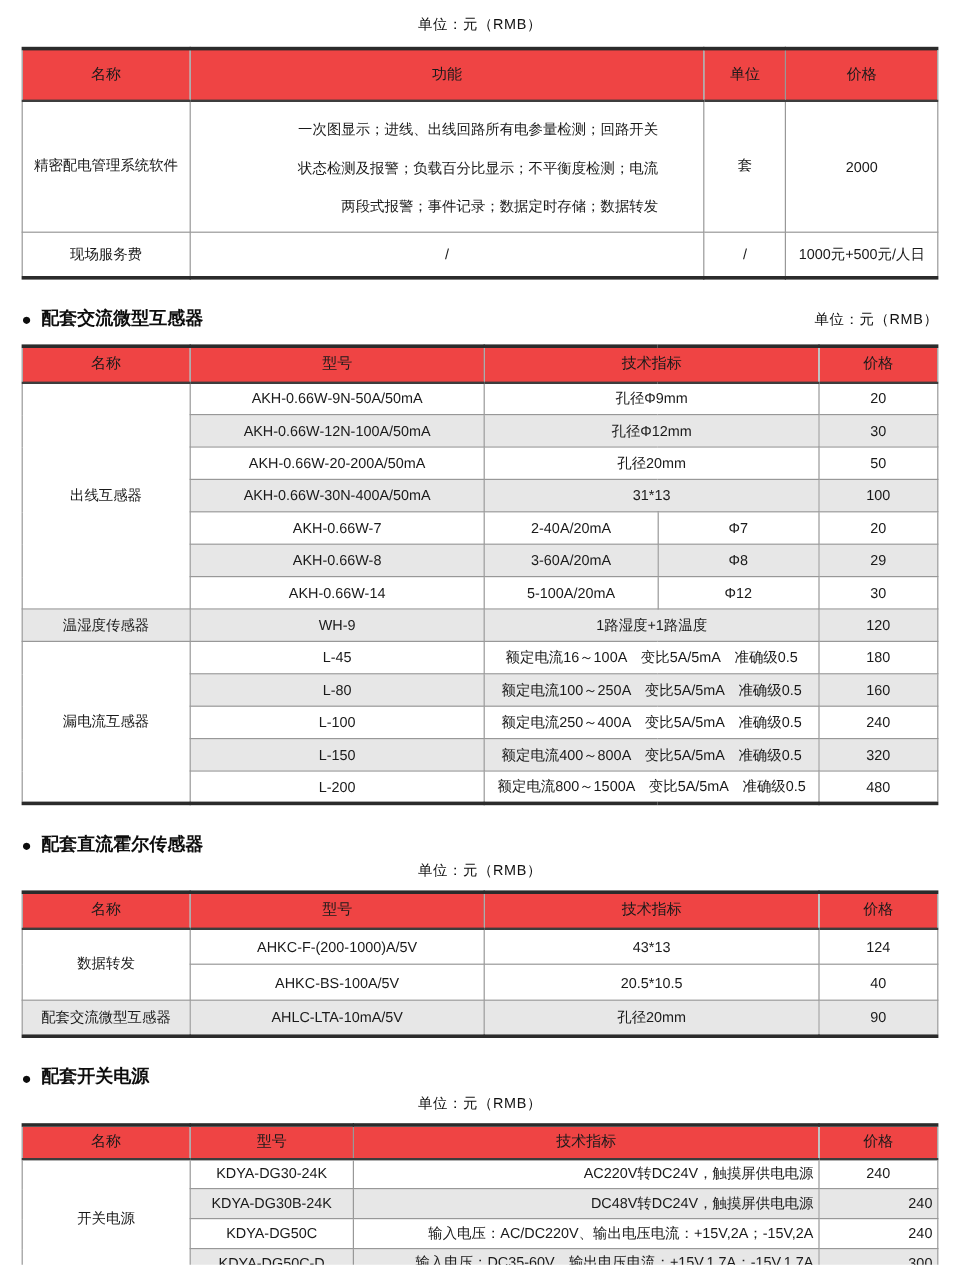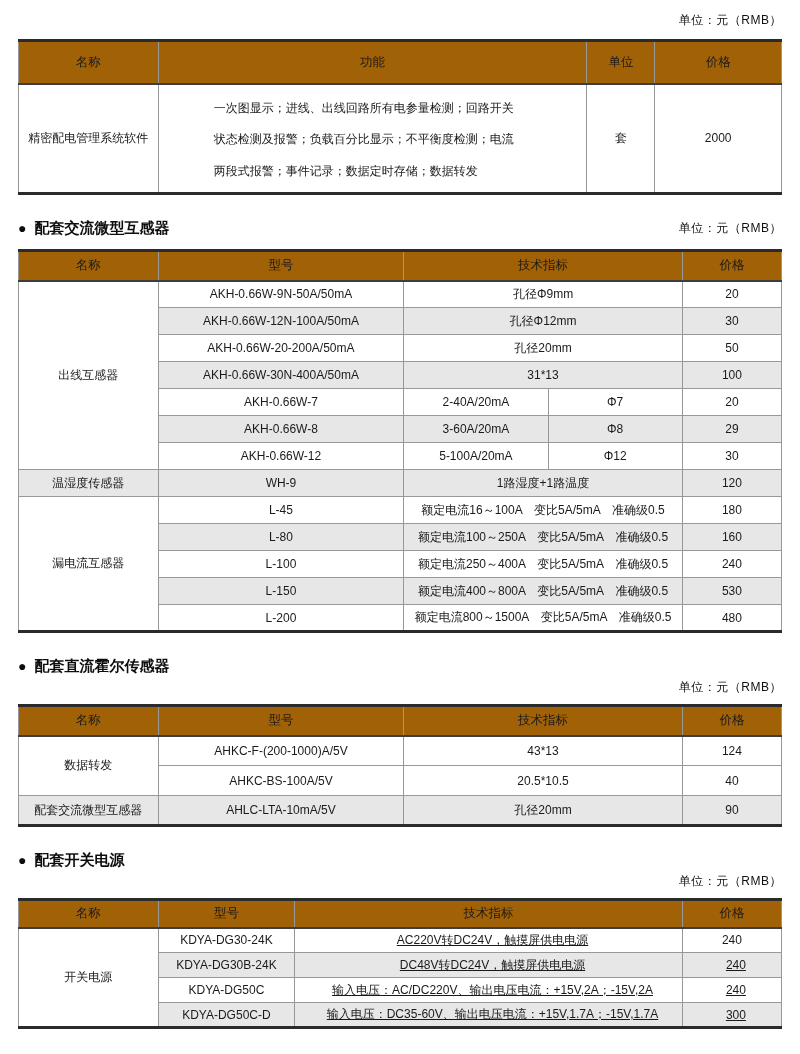--- a/index.html
+++ b/index.html
@@ -3,21 +3,21 @@
 <meta charset="utf-8">
 <style>
   * { margin:0; padding:0; box-sizing:border-box; }
   html,body { background:#ffffff; }
   body {
     width:800px; height:1054px; overflow:hidden;
     padding:0 18px;
     font-family:"Liberation Sans","DejaVu Sans",sans-serif;
     color:#1c1c1c;
   }
-  .unit-note { font-size:12px; text-align:right; color:#111; letter-spacing:0.5px; }
+  .unit-note { font-size:12px; text-align:center; color:#111; letter-spacing:0.5px; }
   #sec1 { margin-top:12px; }
   #sec1 .unit-note { margin-bottom:10px; }
   #sec2 { margin-top:24px; }
   #sec3, #sec4 { margin-top:24px; }
   .sec-head-row { display:flex; justify-content:space-between; align-items:flex-end; margin-bottom:12px; }
   .sec-title {
     font-size:15px; font-weight:bold; color:#0d0d0d;
     display:flex; align-items:center; gap:8px; line-height:18px;
   }
   .bullet { font-size:14px; line-height:1; }
@@ -25,45 +25,45 @@
 
   table.t {
     width:100%; border-collapse:collapse; table-layout:fixed;
     text-align:center; font-size:12px; color:#1a1a1a;
     border:1px solid #8c8c8c;
     border-top:3px solid #2b2b2b;
     border-bottom:3px solid #2b2b2b;
   }
   .t th, .t td { border:1px solid #989898; padding:2px 4px; overflow:hidden; }
   .t thead th {
-    background:#a16207; font-weight:normal; font-size:12.5px;
+    background:#ef4444; font-weight:normal; font-size:12.5px;
     border-bottom:2px solid #3d3d3d;
   }
   
   .t1 thead tr { height:43px; }
   .t1 tbody tr:nth-child(1) { height:110px; }
   .t1 tbody tr:nth-child(2) { height:38px; }
   .t1 { font-size:12.5px; }
   .t2 thead tr { height:30px; }
   .t2 tbody tr { height:27px; }
   .t3 thead tr { height:30px; }
   .t3 tbody tr { height:30px; }
   .t4 thead tr { height:28px; }
   .t4 tbody tr { height:25px; }
   
   .t2 tbody tr:nth-child(even) td,
   .t4 tbody tr:nth-child(even) td,
   .t3 tbody tr:nth-child(3) td { background:#e7e7e7; }
   
   td.func {
-    text-align:left; white-space:pre-line;
+    text-align:right; white-space:pre-line;
     padding:4px 38px 0 55px; line-height:2.65;
   }
   
-  .t4 td:nth-child(3), .t4 tbody td.spec-left { text-align:center; padding-left:12px;text-decoration:underline; }
+  .t4 td:nth-child(3), .t4 tbody td.spec-left { text-align:right; padding-left:12px; }
 </style>
 </head>
 <body>
 
 <div class="page">
 
   <section class="sec" id="sec1">
     <div class="unit-note">单位：元（RMB）</div>
     <table class="t t1">
         <colgroup>
@@ -81,20 +81,26 @@
           </tr>
         </thead>
         <tbody>
           <tr>
             <td>精密配电管理系统软件</td>
             <td class="func">一次图显示；进线、出线回路所有电参量检测；回路开关
 状态检测及报警；负载百分比显示；不平衡度检测；电流
 两段式报警；事件记录；数据定时存储；数据转发</td>
             <td>套</td>
             <td>2000</td>
+          </tr>
+          <tr>
+            <td>现场服务费</td>
+            <td>/</td>
+            <td>/</td>
+            <td>1000元+500元/人日</td>
           </tr>
         </tbody>
       </table>
   </section>
 
   <section class="sec" id="sec2">
     <div class="sec-head-row">
       <div class="sec-title">
         <span class="bullet">●</span>
         <span>配套交流微型互感器</span>
@@ -145,21 +151,21 @@
             <td>Φ7</td>
             <td>20</td>
           </tr>
           <tr>
             <td>AKH-0.66W-8</td>
             <td>3-60A/20mA</td>
             <td>Φ8</td>
             <td>29</td>
           </tr>
           <tr>
-            <td>AKH-0.66W-12</td>
+            <td>AKH-0.66W-14</td>
             <td>5-100A/20mA</td>
             <td>Φ12</td>
             <td>30</td>
           </tr>
           <tr>
             <td>温湿度传感器</td>
             <td>WH-9</td>
             <td colspan="2">1路湿度+1路温度</td>
             <td>120</td>
           </tr>
@@ -175,21 +181,21 @@
             <td>160</td>
           </tr>
           <tr>
             <td>L-100</td>
             <td colspan="2">额定电流250～400A　变比5A/5mA　准确级0.5</td>
             <td>240</td>
           </tr>
           <tr>
             <td>L-150</td>
             <td colspan="2">额定电流400～800A　变比5A/5mA　准确级0.5</td>
-            <td>530</td>
+            <td>320</td>
           </tr>
           <tr>
             <td>L-200</td>
             <td colspan="2">额定电流800～1500A　变比5A/5mA　准确级0.5</td>
             <td>480</td>
           </tr>
         </tbody>
       </table>
   </section>
 

